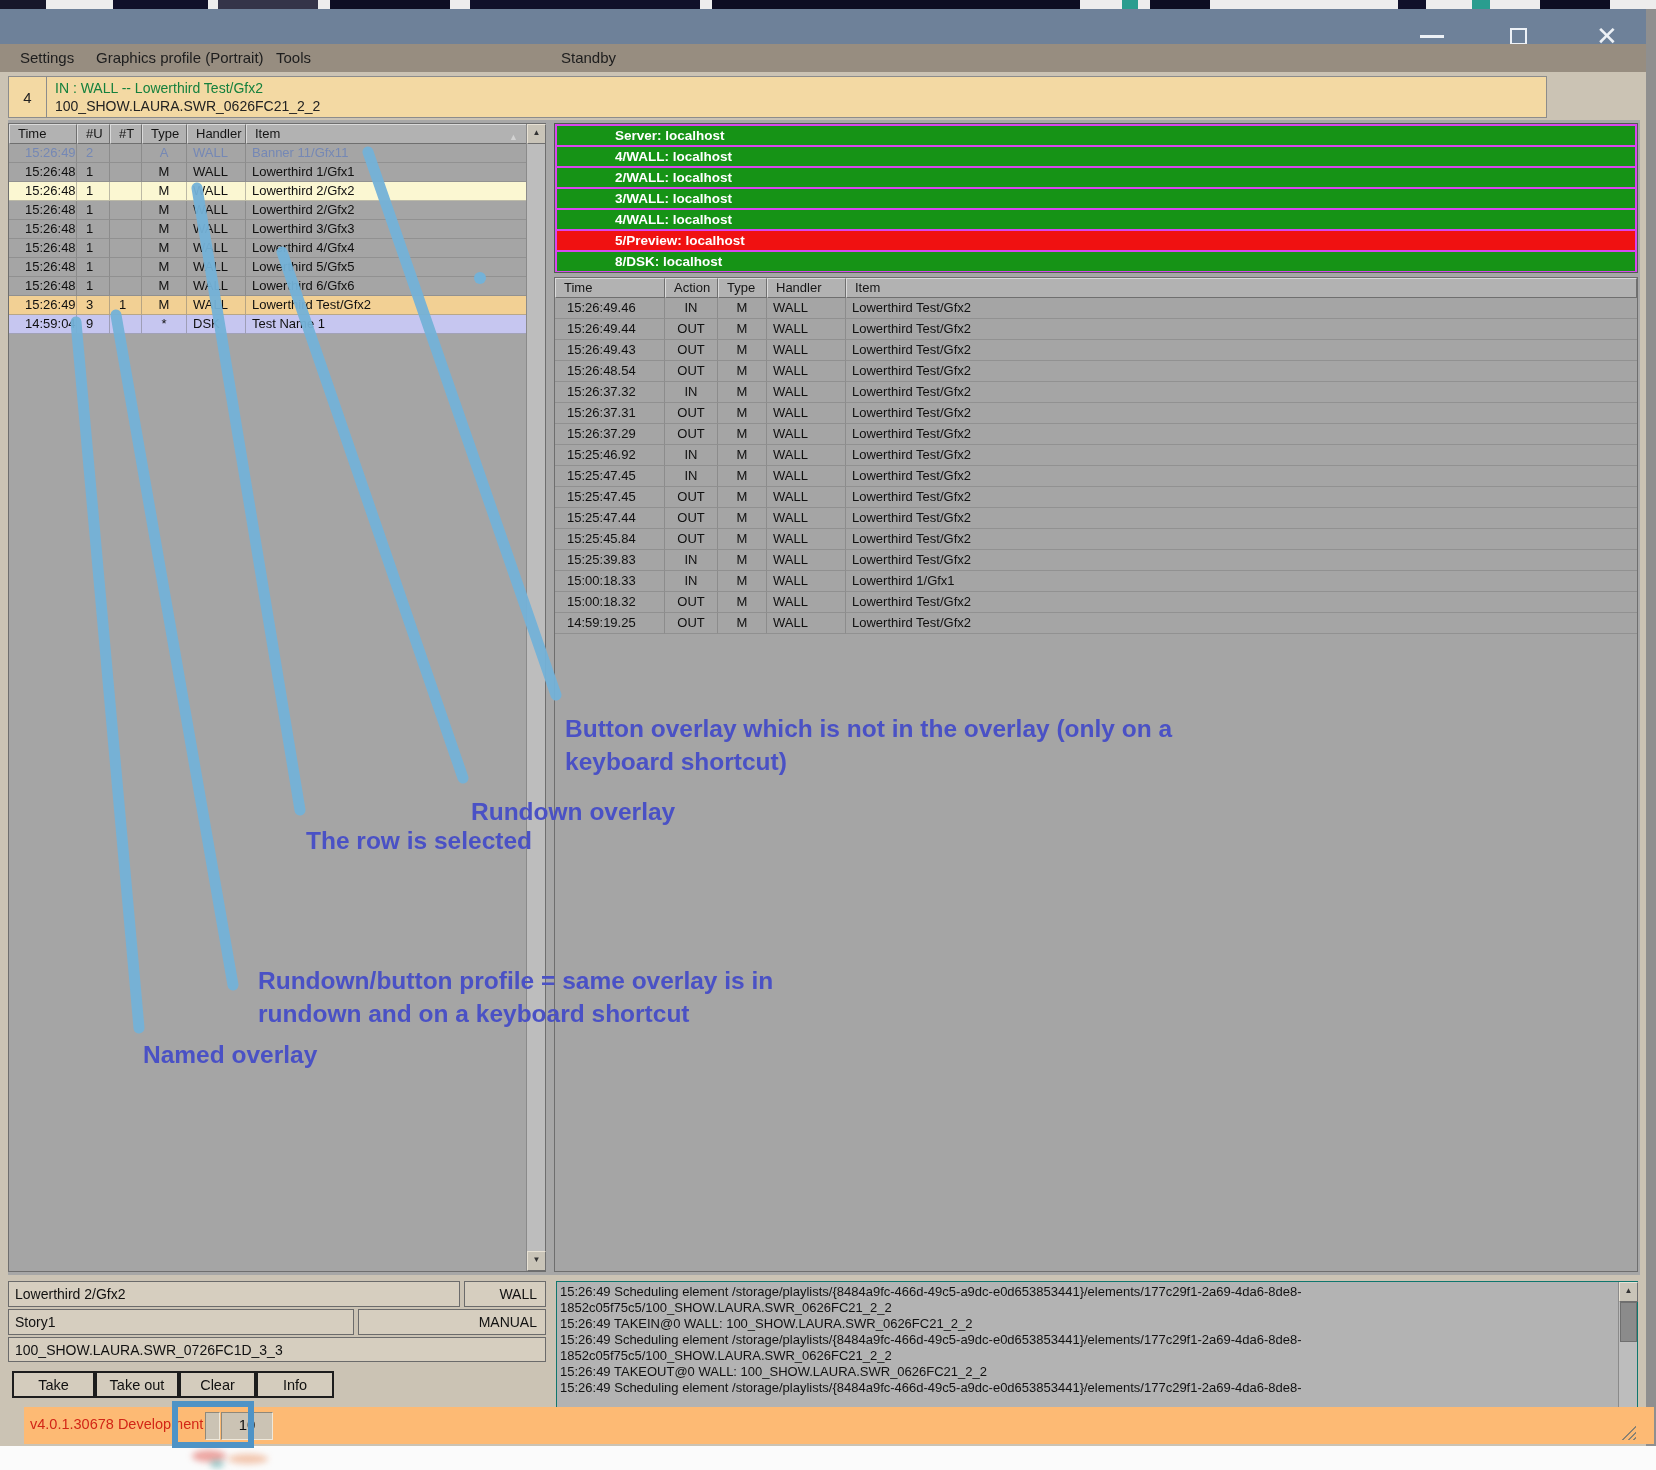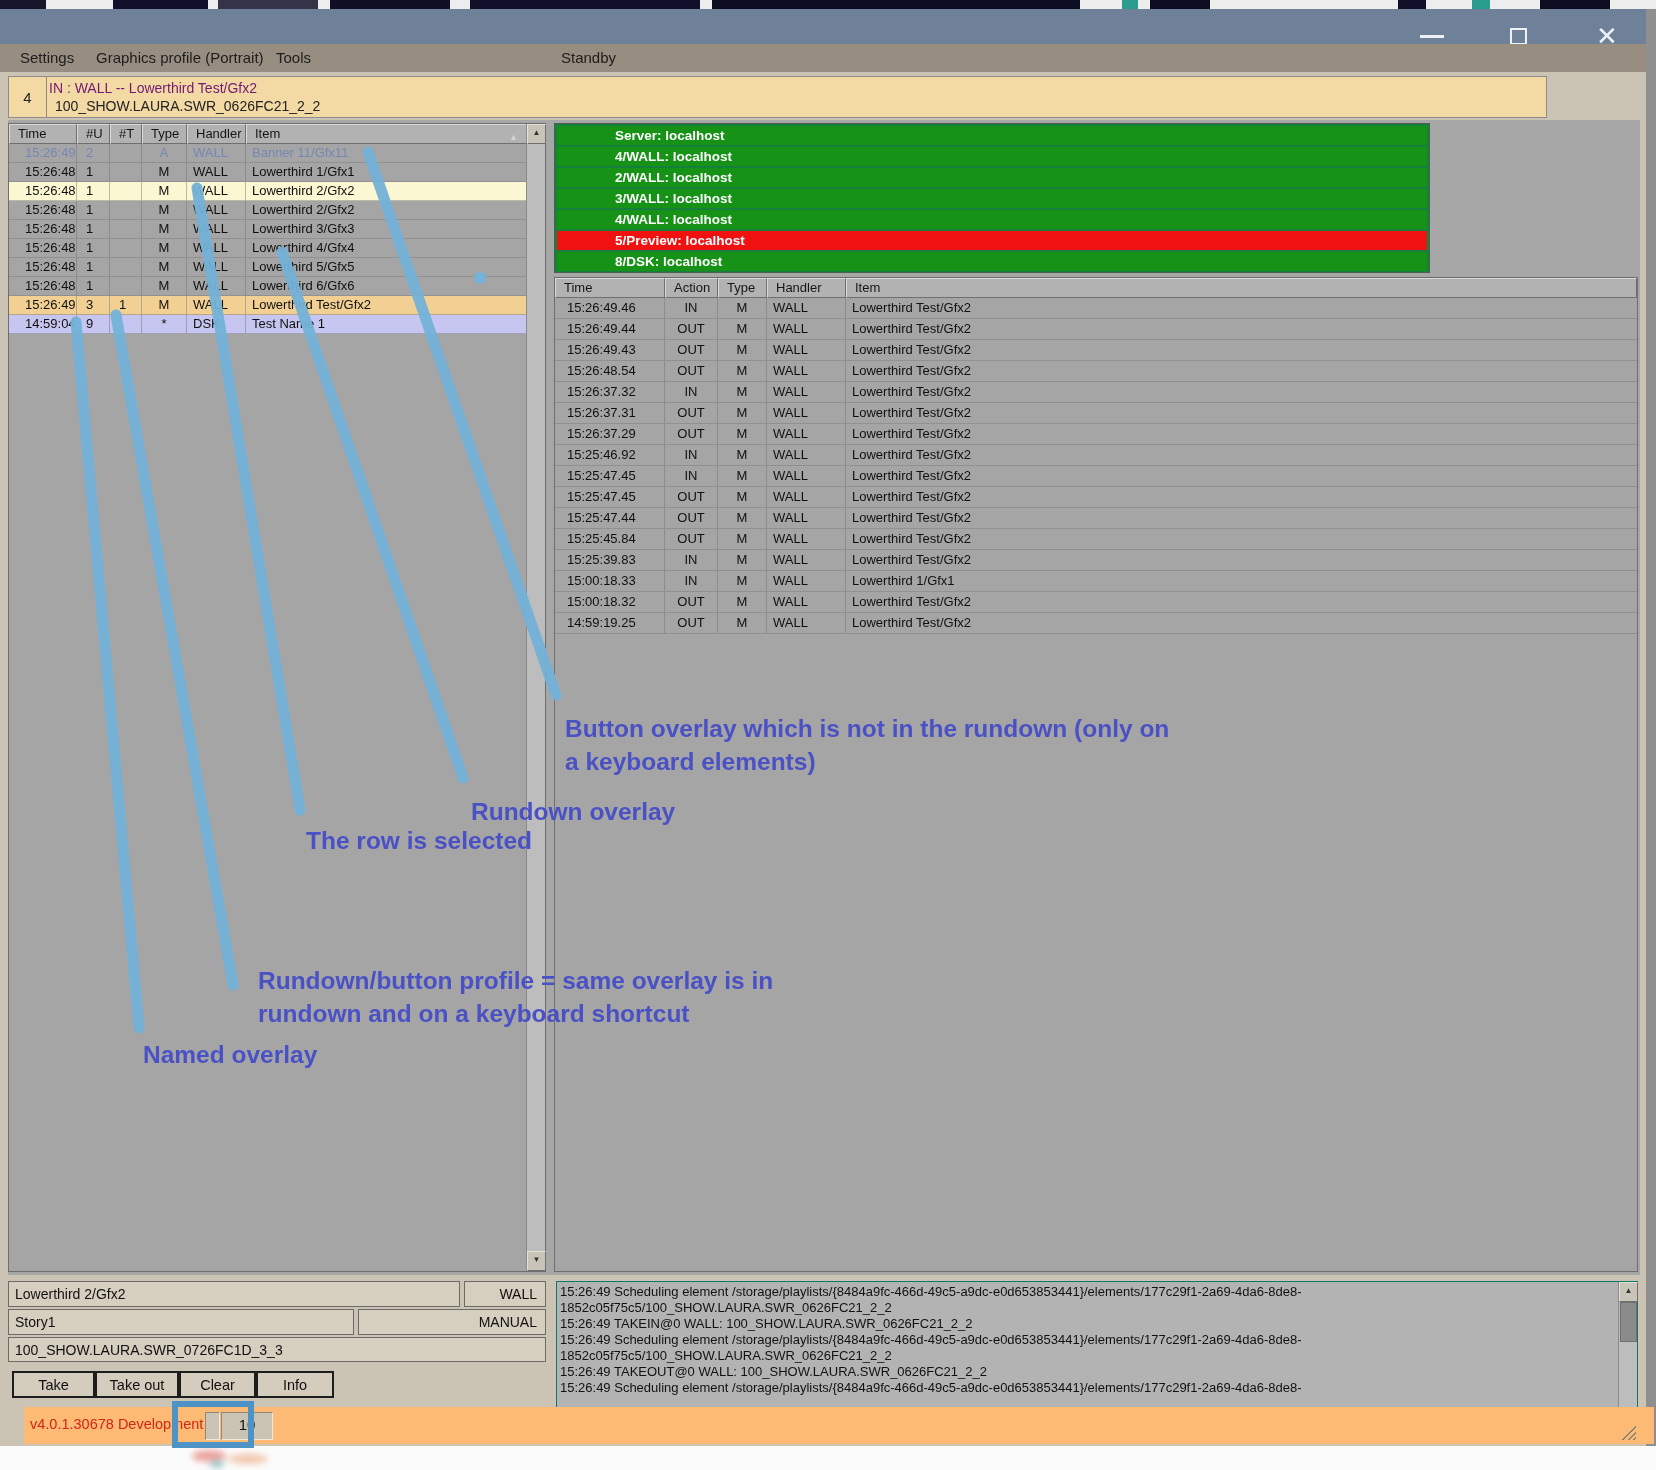--- a/index.html
+++ b/index.html
@@ -19,29 +19,29 @@
   .min-glyph{width:24px;height:3px;background:#edf1f6;}
   .max-glyph{width:17px;height:17px;border:2px solid #edf1f6;box-sizing:border-box;}
   .close-glyph{color:#edf1f6;font-size:26px;line-height:26px;font-weight:400;}
 
   .menubar{left:0;top:44px;width:1646px;height:28px;background:#978d80;}
   .menuitem{position:absolute;top:0;height:28px;line-height:28px;font-size:15px;color:#1d1d1d;}
 
   .banner{left:8px;top:76px;width:1539px;height:42px;background:#f3d9a3;border:1px solid #8c8c8c;}
   .banner-num{position:absolute;left:0;top:0;width:37px;height:40px;border-right:1px solid #8c8c8c;
               display:flex;align-items:center;justify-content:center;font-size:15px;color:#222;}
-  .banner-l1{position:absolute;left:40px;top:3px;font-size:14px;color:#701a75;}
+  .banner-l1{position:absolute;left:46px;top:3px;font-size:14px;color:#15803d;}
   .banner-l2{position:absolute;left:46px;top:21px;font-size:14px;color:#222;}
 
   .client{left:8px;top:120px;width:1632px;height:1155px;background:#a7a7a7;}
 
   
   .panel{border:1px solid #6e6e6e;background:#a5a5a5;}
   .left-panel{left:8px;top:123px;width:538px;height:1149px;}
-  .green-panel{left:554px;top:123px;width:876px;height:150px;background:#15803d;border:1px solid #4f5f4f;padding:2px;}
+  .green-panel{left:554px;top:123px;width:1084px;height:150px;background:#d946ef;border:1px solid #4f5f4f;padding:2px;}
   .log-panel{left:554px;top:277px;width:1084px;height:995px;}
 
   
   .thead{display:grid;height:20px;}
   .rd-head{grid-template-columns:68px 33px 32px 45px 59px 1fr;width:518px;}
   .lg-head{grid-template-columns:110px 53px 49px 79px 1fr;}
   .hcell{background:#b2b2b2;border-top:1px solid #dadada;border-left:1px solid #dadada;
          border-right:1px solid #6f6f6f;border-bottom:1px solid #6f6f6f;
          font-size:13px;line-height:18px;padding-left:8px;color:#151515;position:relative;}
   .sort-icon{position:absolute;right:8px;top:3px;font-size:9px;color:#d2d2d2;}
@@ -391,21 +391,21 @@
   <g stroke="#74b2d8" stroke-width="11" stroke-linecap="round" opacity="0.95">
     <line x1="368" y1="152" x2="556" y2="695"></line>
     <line x1="282" y1="252" x2="463" y2="778"></line>
     <line x1="197" y1="188" x2="300" y2="810"></line>
     <line x1="116" y1="315" x2="233" y2="985"></line>
     <line x1="76" y1="322" x2="139" y2="1028"></line>
   </g>
   <circle cx="480" cy="278" r="6" fill="#74b2d8"></circle>
 </svg>
 
-<div class="ann" style="left:565px;top:712px;width:612px;">Button overlay which is not in the rundown (only on a keyboard elements)</div>
+<div class="ann" style="left:565px;top:712px;width:612px;">Button overlay which is not in the overlay (only on a keyboard shortcut)</div>
 <div class="ann" style="left:471px;top:795px;">Rundown overlay</div>
 <div class="ann" style="left:306px;top:824px;">The row is selected</div>
 <div class="ann" style="left:258px;top:964px;width:530px;">Rundown/button profile = same overlay is in rundown and on a keyboard shortcut</div>
 <div class="ann" style="left:143px;top:1038px;">Named overlay</div>
 
 <div class="abs field" style="left:8px;top:1281px;width:452px;height:26px;">Lowerthird 2/Gfx2</div>
 <div class="abs field ralign" style="left:464px;top:1281px;width:82px;height:26px;">WALL</div>
 <div class="abs field" style="left:8px;top:1309px;width:346px;height:26px;">Story1</div>
 <div class="abs field ralign" style="left:358px;top:1309px;width:188px;height:26px;">MANUAL</div>
 <div class="abs field" style="left:8px;top:1337px;width:538px;height:25px;">100_SHOW.LAURA.SWR_0726FC1D_3_3</div>

